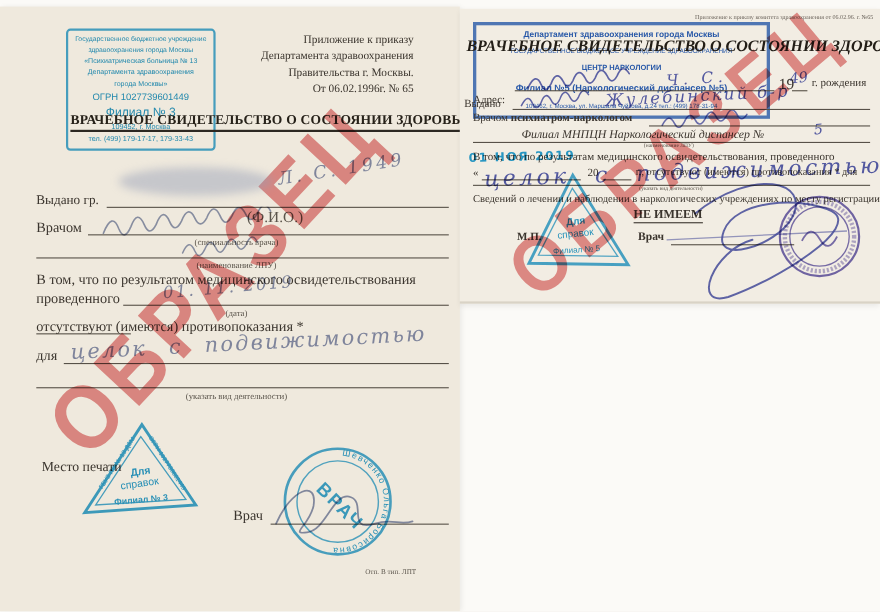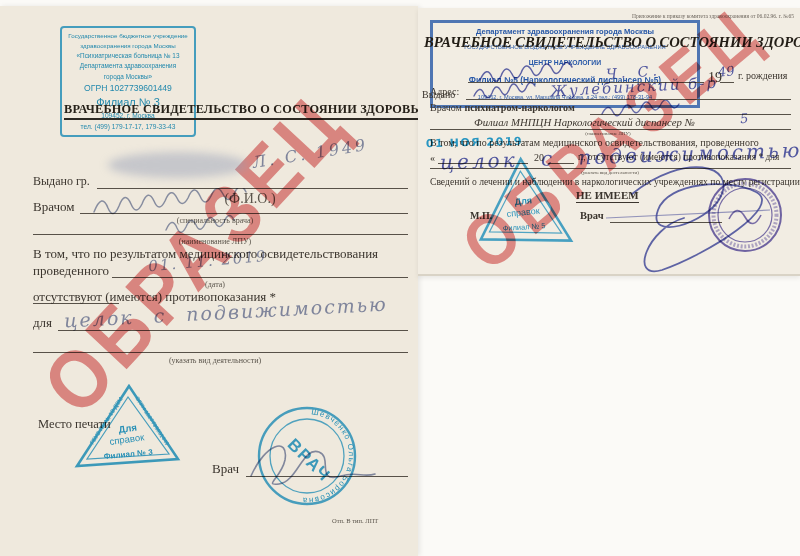--- a/index.html
+++ b/index.html
@@ -43,20 +43,26 @@
       <span style="font-size:6.2px;">здравоохранения города Москвы</span>
       <span style="font-size:6.4px;">«Психиатрическая больница № 13</span>
       <span style="font-size:6.4px;">Департамента здравоохранения</span>
       <span style="font-size:6.4px;">города Москвы»</span>
       <span style="font-size:8.6px;">ОГРН 1027739601449</span>
       <span style="font-size:11px;">Филиал № 3</span>
       <span style="font-size:6.6px;">109452, г. Москва</span>
       <span style="font-size:6.6px;">тел.  (499) 179-17-17,  179-33-43</span>
     </div>
 
+    <div class="t" style="left:230px;top:24px;width:146px;text-align:right;font-size:10.3px;line-height:1.45;white-space:normal;">
+      <span style="display:block;">Приложение к приказу</span>
+      <span style="display:block;">Департамента здравоохранения</span>
+      <span style="display:block;">Правительства г. Москвы.</span>
+      <span style="display:block;">От 06.02.1996г. № 65</span>
+    </div>
 
     <div class="t b" style="left:64px;top:96px;font-size:12.3px;letter-spacing:.2px;color:#262119;border-bottom:2px solid #2c2822;padding-bottom:1px;z-index:6;">ВРАЧЕБНОЕ  СВИДЕТЕЛЬСТВО  О  СОСТОЯНИИ  ЗДОРОВЬЯ</div>
 
     <div class="t" style="left:33px;top:168px;font-size:12px;">Выдано гр.</div>
     <div class="ln" style="left:97px;top:182px;width:311px;"></div>
     <div class="hint" style="left:228px;top:185px;font-size:14px;margin-left:22px;">(Ф.И.О.)</div>
 
     <div class="t" style="left:33px;top:193px;font-size:13px;">Врачом</div>
     <div class="ln" style="left:80px;top:207px;width:328px;"></div>
     <div class="hint" style="left:215px;top:210px;font-size:8px;">(специальность врача)</div>

